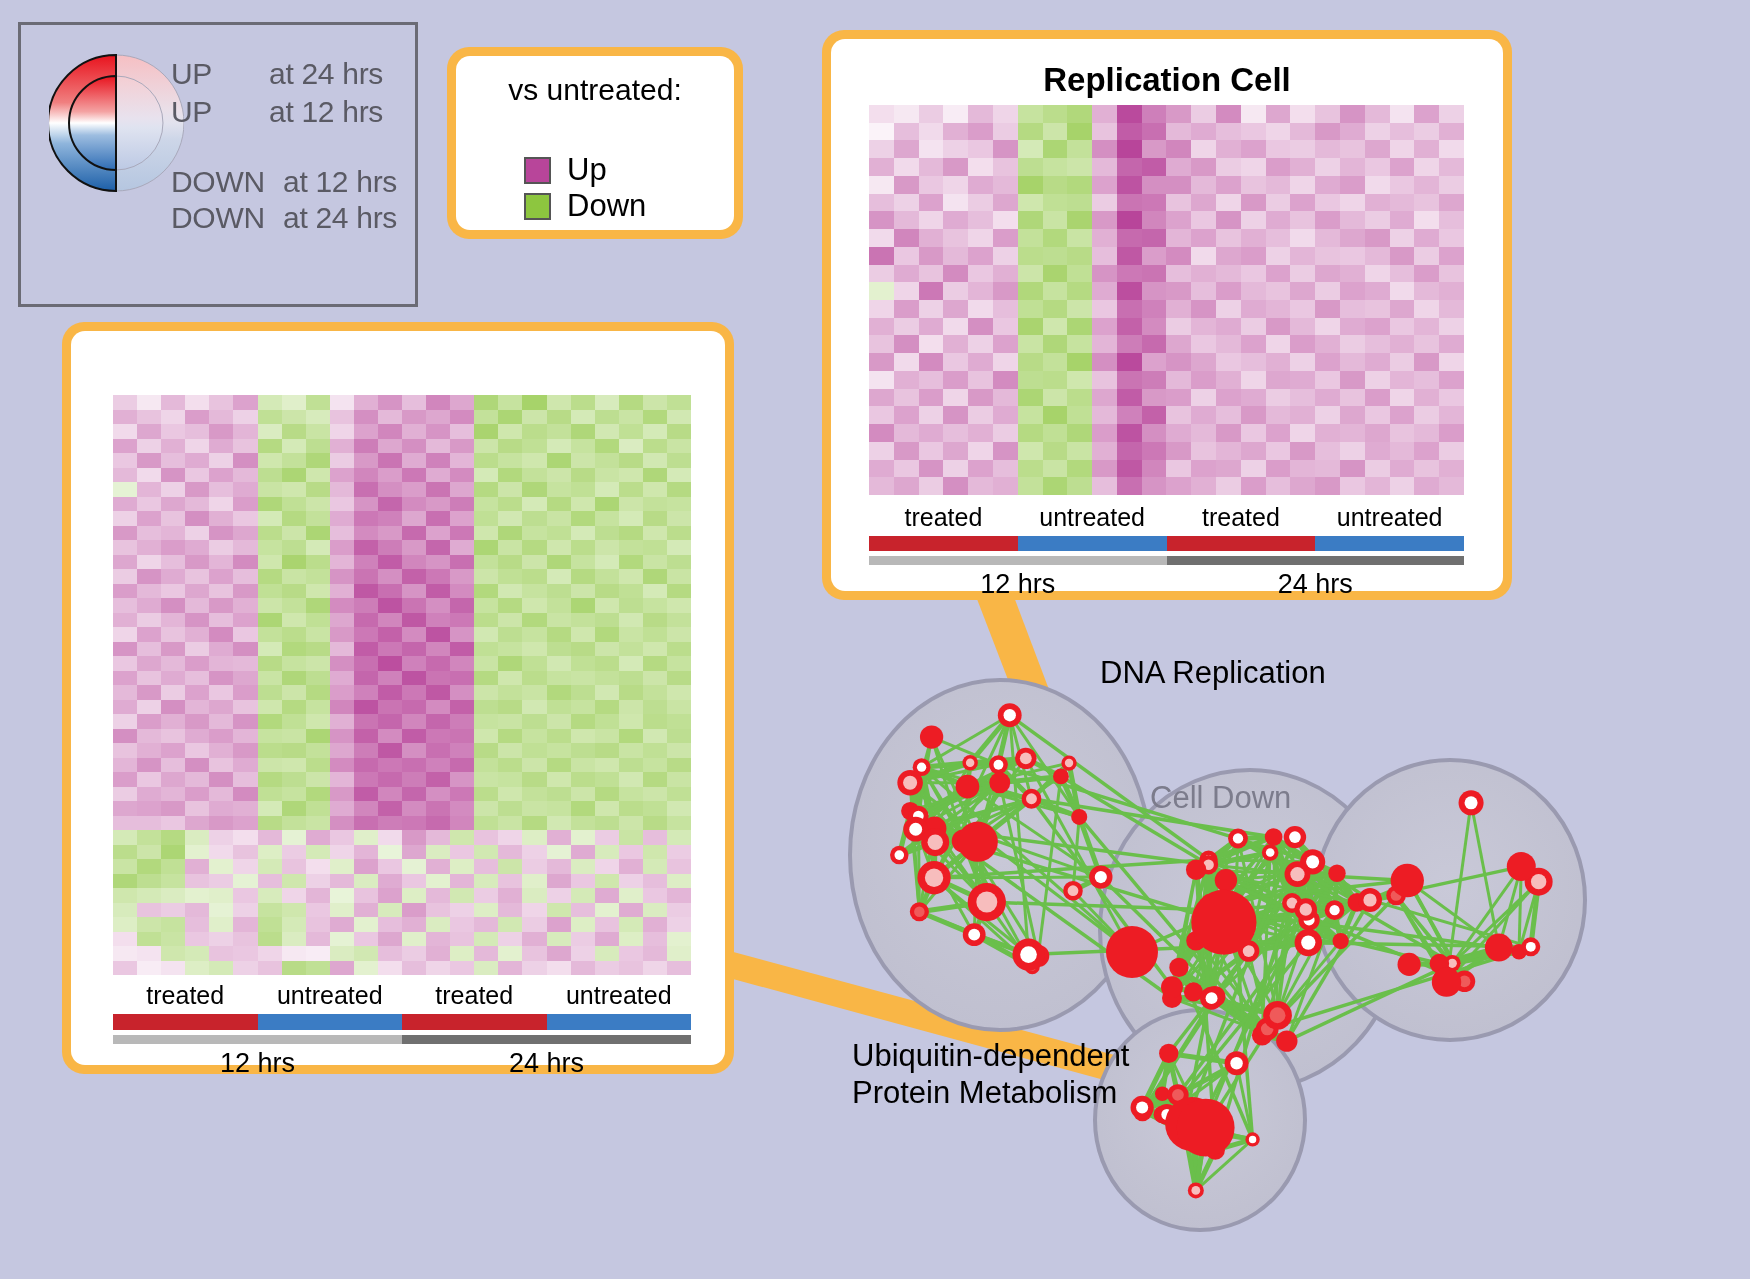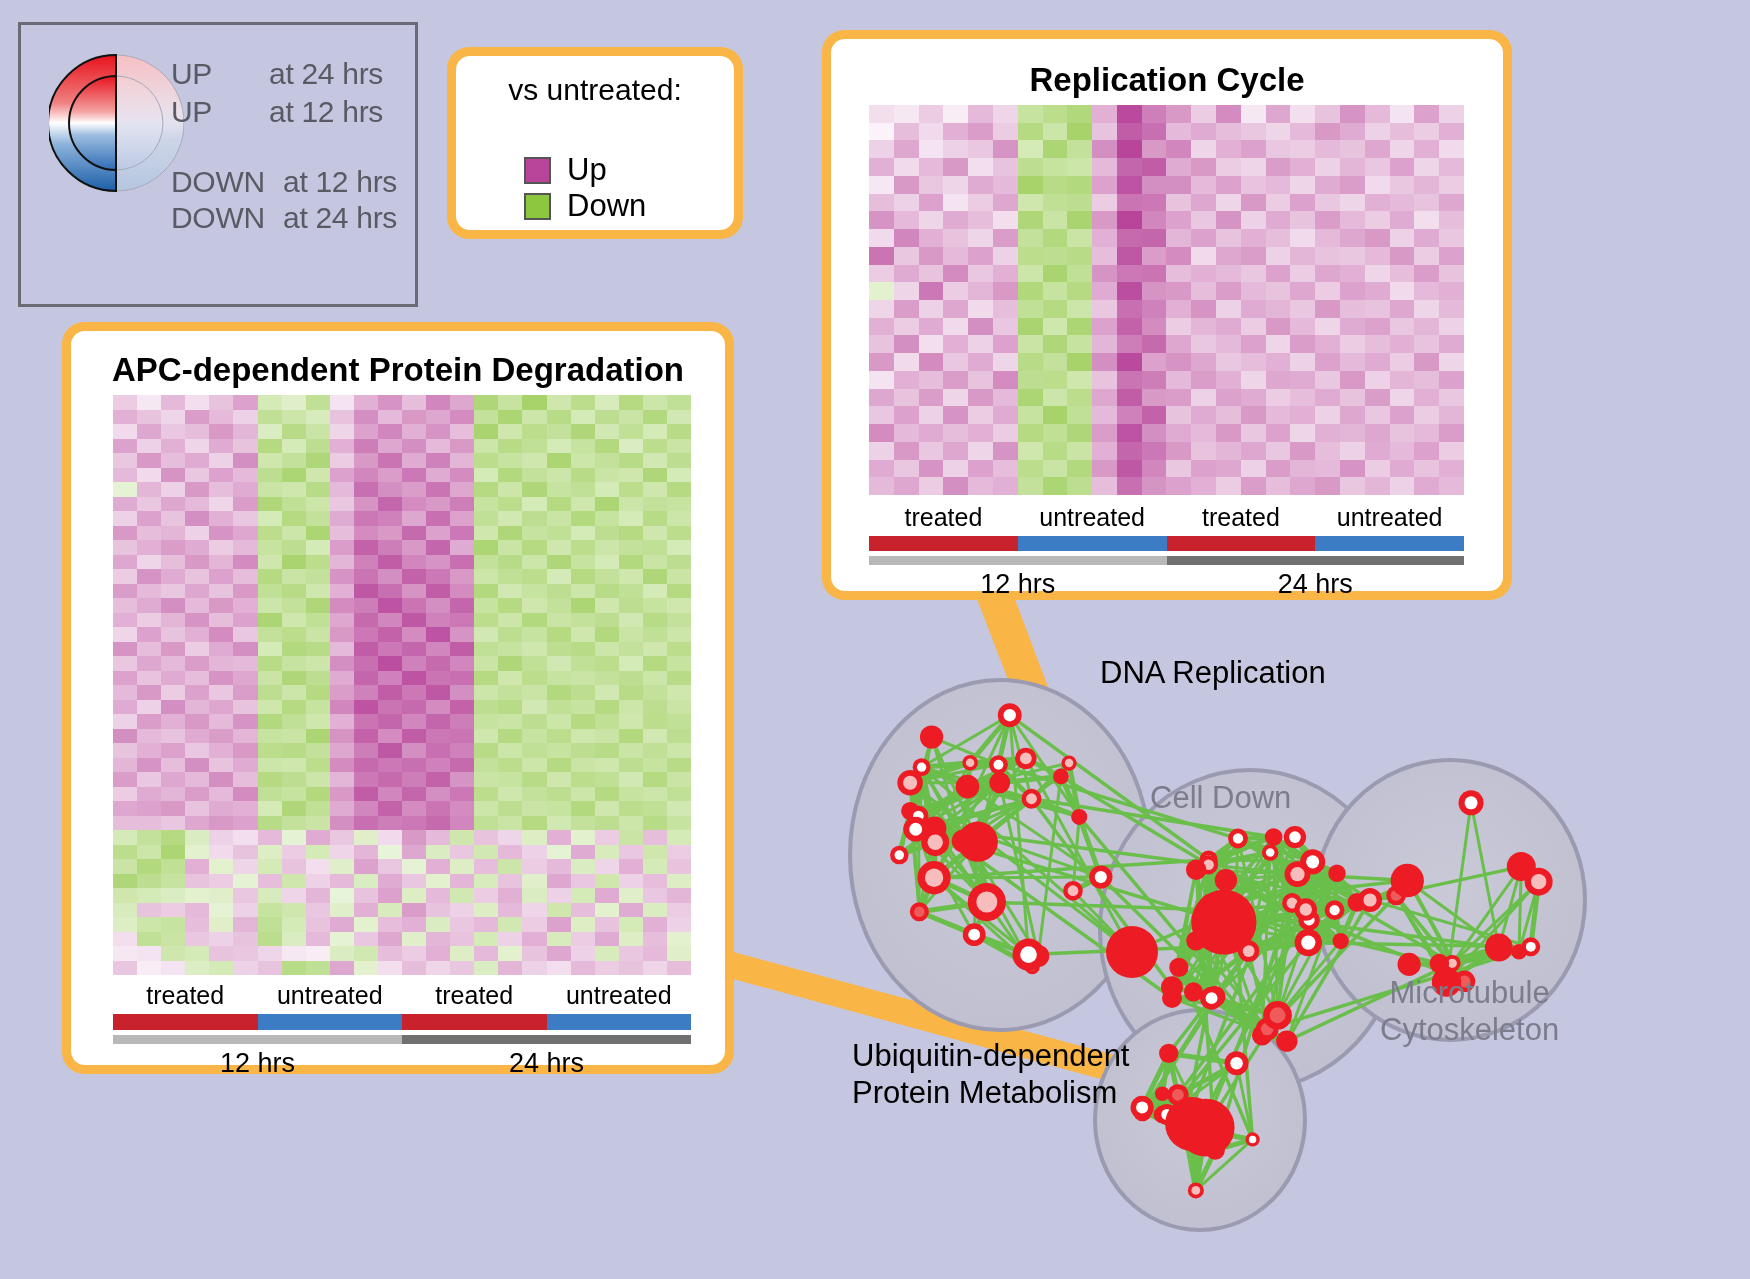--- a/index.html
+++ b/index.html
@@ -150,21 +150,21 @@
   <path d="M96 218 L176 190 L136 296 Z" fill="#f9b646"></path>
 </svg>
 
 <svg class="conn" style="left:700px;top:920px;width:620px;height:200px;" viewBox="0 0 620 200">
   <path d="M0 23 L470 150 L463 176 L0 50 Z" fill="#f9b646"></path>
   <path d="M432 120 L510 170 L424 192 Z" fill="#f9b646"></path>
 </svg>
 
 <div class="ocard" id="panel-repfork">
   <div class="inner">
-    <div class="panel-title" style="top:22px;">Replication Cycle</div>
+    <div class="panel-title" style="top:22px;">Replication Cell</div>
     <div class="hm" id="hm-repfork" style="left: 38px; top: 66px; width: 595px; height: 390px; grid-template-columns: repeat(24, 1fr); grid-template-rows: repeat(22, 1fr);">
         <div style="background: rgb(243, 222, 237);"></div>
         <div style="background: rgb(246, 232, 242);"></div>
         <div style="background: rgb(235, 204, 227);"></div>
         <div style="background: rgb(248, 236, 245);"></div>
         <div style="background: rgb(228, 185, 217);"></div>
         <div style="background: rgb(239, 213, 232);"></div>
         <div style="background: rgb(198, 227, 159);"></div>
         <div style="background: rgb(187, 221, 140);"></div>
         <div style="background: rgb(177, 216, 123);"></div>
@@ -706,21 +706,20 @@
       </div>
     <div class="time-lbls" id="tl-repfork" style="left:38px;top:530px;width:595px;">
         <span>12 hrs</span>
         <span>24 hrs</span>
       </div>
   </div>
 </div>
 
 <div class="ocard" id="panel-apc">
   <div class="inner">
-    <div class="panel-title" style="top:20px;">APC-dependent Protein Degradation</div>
     <div class="hm" id="hm-apc" style="left: 42px; top: 64px; width: 578px; height: 580px; grid-template-columns: repeat(24, 1fr); grid-template-rows: repeat(40, 1fr);">
         <div style="background: rgb(235, 204, 227);"></div>
         <div style="background: rgb(246, 232, 242);"></div>
         <div style="background: rgb(228, 185, 217);"></div>
         <div style="background: rgb(243, 222, 237);"></div>
         <div style="background: rgb(232, 195, 222);"></div>
         <div style="background: rgb(220, 162, 205);"></div>
         <div style="background: rgb(212, 234, 183);"></div>
         <div style="background: rgb(224, 239, 202);"></div>
         <div style="background: rgb(192, 224, 149);"></div>
@@ -2518,17 +2517,15 @@
           <circle cx="425.65175285227383" cy="527.5764600791764" r="28.94183060526848" fill="#ed1c24"></circle>
         </g>
         <g>
           <circle cx="443.88868792473215" cy="322.2541528163041" r="32.59535546973348" fill="#ed1c24"></circle>
         </g>
       </g>
   </svg>
 
   <div class="netlabel" style="left:320px;top:55px;color:#000;font-weight:400;">DNA Replication</div>
   <div class="netlabel" style="left:370px;top:180px;color:#7c7c8c;">Cell Down</div>
-  <div class="netlabel" style="left:600px;top:375px;color:#7c7c8c;text-align:center;">Microtubule
-Cytoskeleton</div>
   <div class="netlabel" style="left:72px;top:438px;color:#000;">Ubiquitin-dependent
 Protein Metabolism</div>
 </div>
 
 </body></html>

